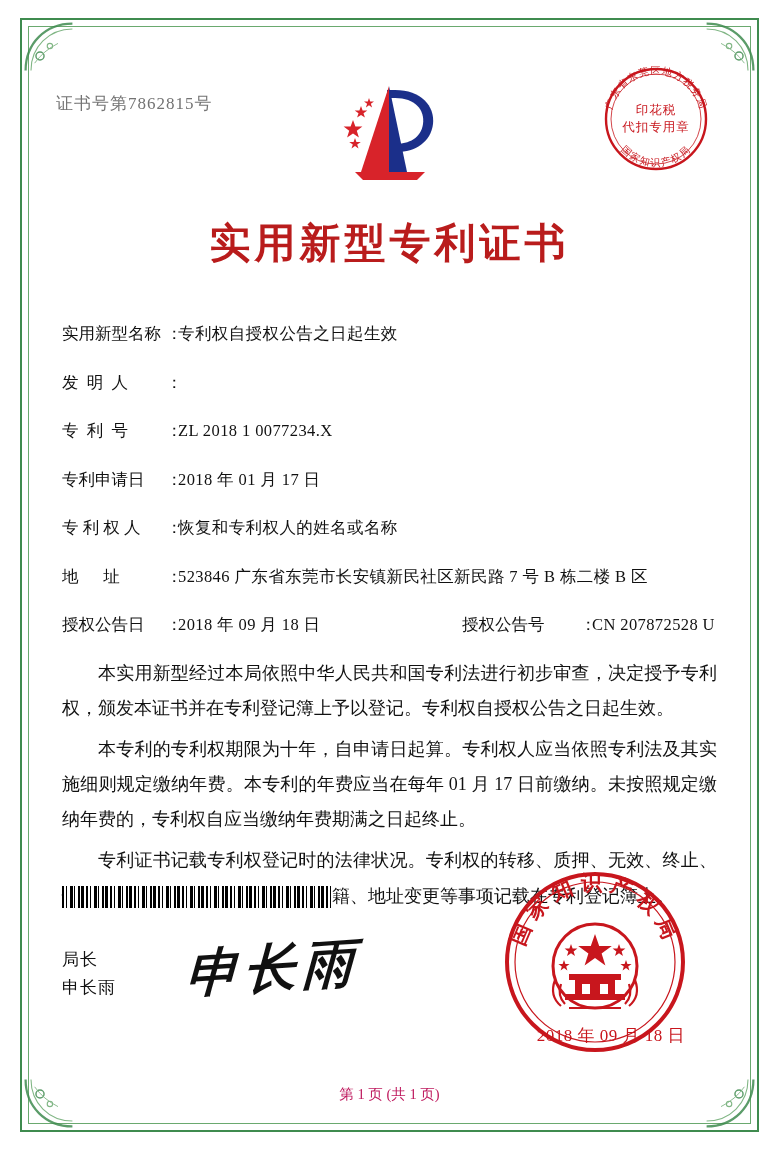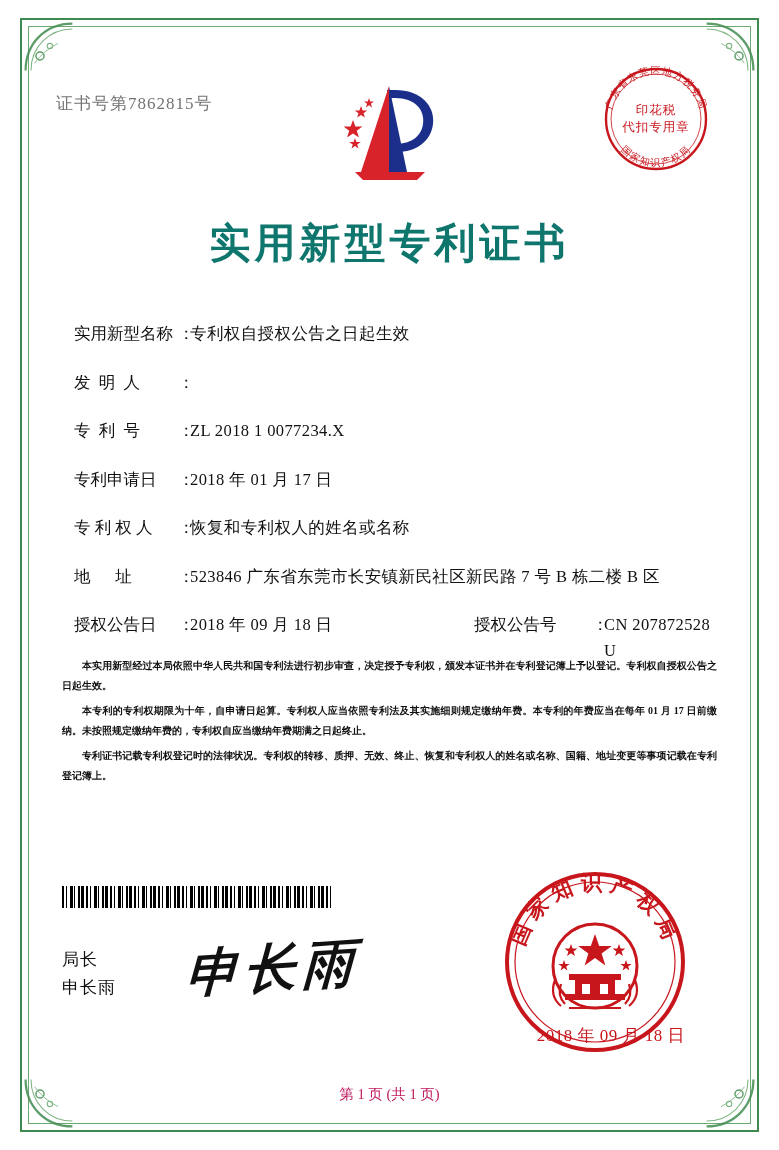--- a/index.html
+++ b/index.html
@@ -83,37 +83,36 @@
   
   .title {
     position: absolute;
     left: 0; right: 0;
     top: 160px;
     text-align: center;
     font-size: 41px;
     font-weight: bold;
     letter-spacing: 4px;
     font-family: "DejaVu Serif", "Liberation Serif", serif;
-    color: #0f766e;
+    color: #b91c1c;
   }
 
   
   .fields {
     position: absolute;
     left: 6px;
     right: 0;
     top: 265px;
     font-size: 16.5px;
     line-height: 1.55;
   }
   .field-row {
     display: flex;
     align-items: flex-start;
     margin-bottom: 23px;
-    margin-left: 12px;
   }
   .field-label {
     width: 104px;
     flex: 0 0 104px;
     white-space: pre;
     letter-spacing: 0px;
   }
   .field-colon {
     flex: 0 0 12px;
     width: 12px;
@@ -138,24 +137,23 @@
     width: 118px;
     flex: 0 0 118px;
   }
 
   
   .paras {
     position: absolute;
     left: 6px;
     right: 6px;
     top: 600px;
-    font-size: 10px;
+    font-size: 18px;
     line-height: 1.95;
     text-align: justify;
-    font-weight: bold;
   }
   .paras p {
     margin: 0 0 6px 0;
     text-indent: 2em;
   }
 
   
   .barcode {
     position: absolute;
     left: 6px;

